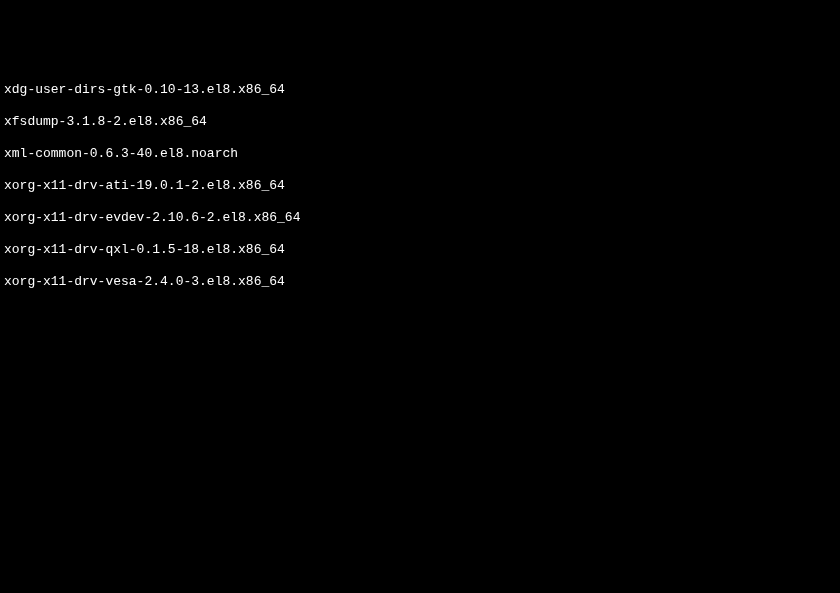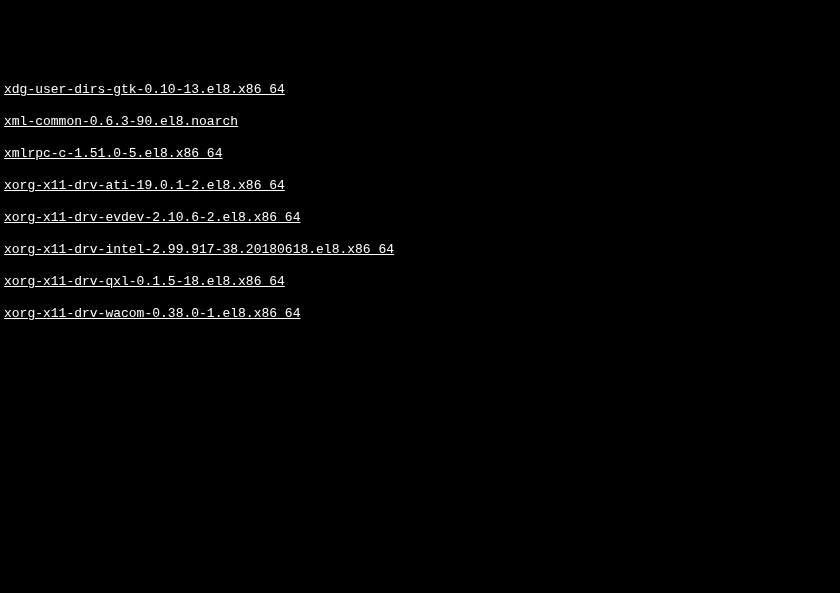--- a/index.html
+++ b/index.html
@@ -17,37 +17,35 @@
       width: 840px;
       height: 593px;
       overflow: hidden;
       white-space: pre;
     }
     .terminal {
       width: 100%;
     }
     .line {
       display: block;
-      text-decoration: underline;
     }
   </style>
 </head>
 <body>
 
 
 
 <div class="terminal">
 <span class="line">xdg-user-dirs-gtk-0.10-13.el8.x86_64</span>
-<span class="line">xml-common-0.6.3-90.el8.noarch</span>
-<span class="line">xmlrpc-c-1.51.0-5.el8.x86_64</span>
+<span class="line">xfsdump-3.1.8-2.el8.x86_64</span>
+<span class="line">xml-common-0.6.3-40.el8.noarch</span>
 <span class="line">xorg-x11-drv-ati-19.0.1-2.el8.x86_64</span>
 <span class="line">xorg-x11-drv-evdev-2.10.6-2.el8.x86_64</span>
-<span class="line">xorg-x11-drv-intel-2.99.917-38.20180618.el8.x86_64</span>
 <span class="line">xorg-x11-drv-qxl-0.1.5-18.el8.x86_64</span>
-<span class="line">xorg-x11-drv-wacom-0.38.0-1.el8.x86_64</span>
+<span class="line">xorg-x11-drv-vesa-2.4.0-3.el8.x86_64</span>
 
 
 
 
 
 
 
 
 
 

